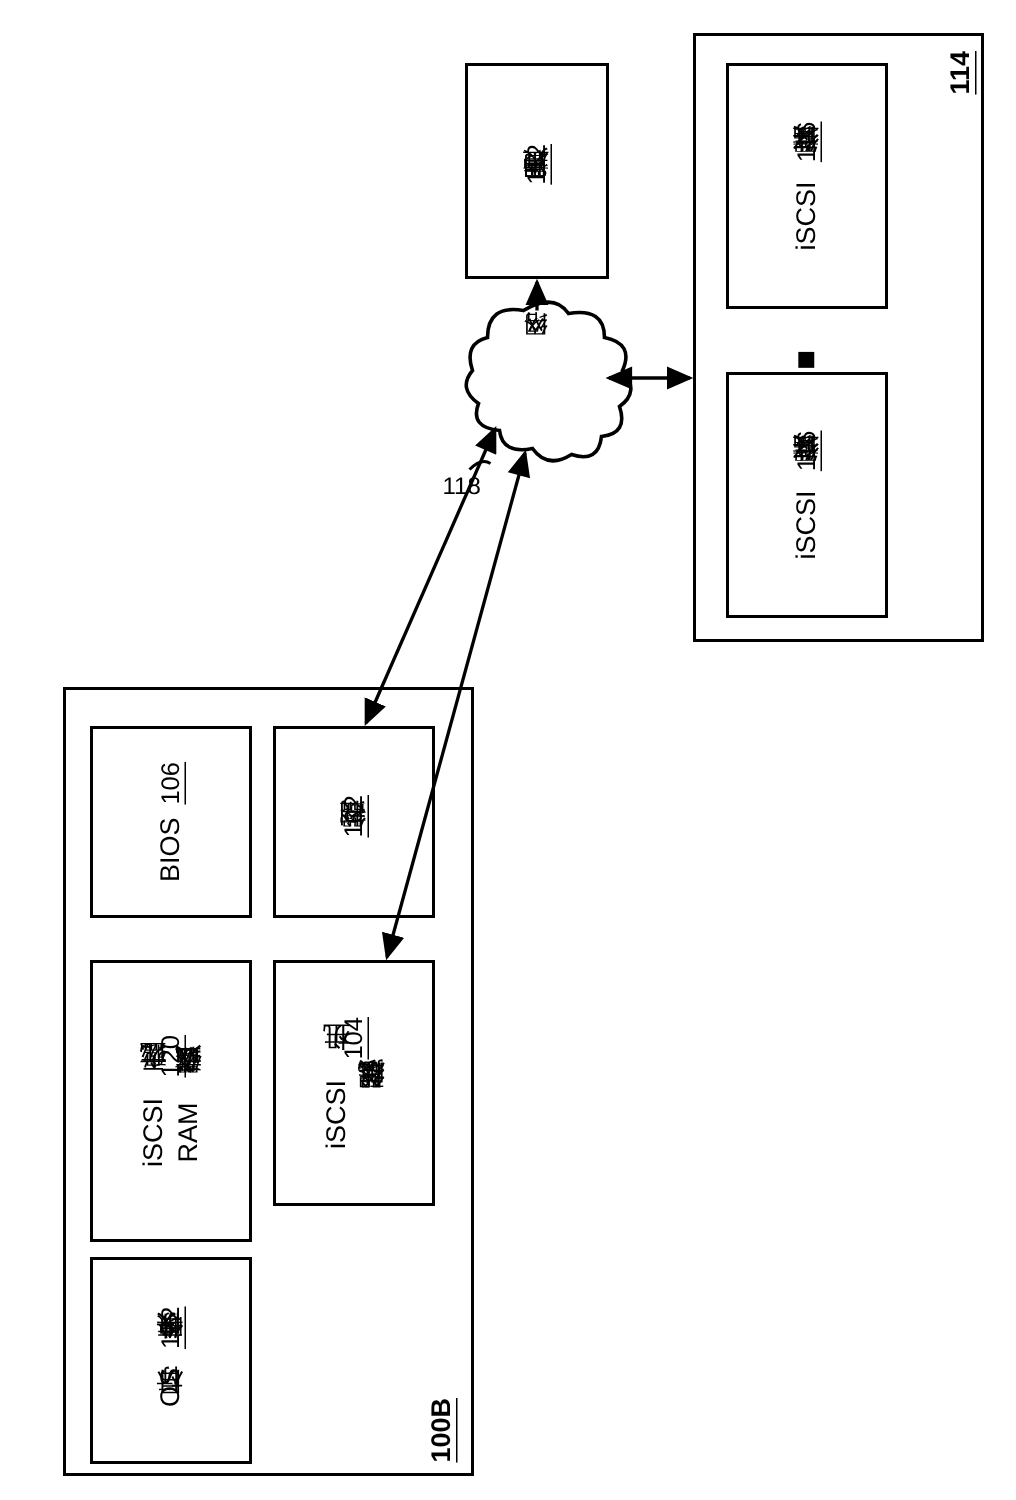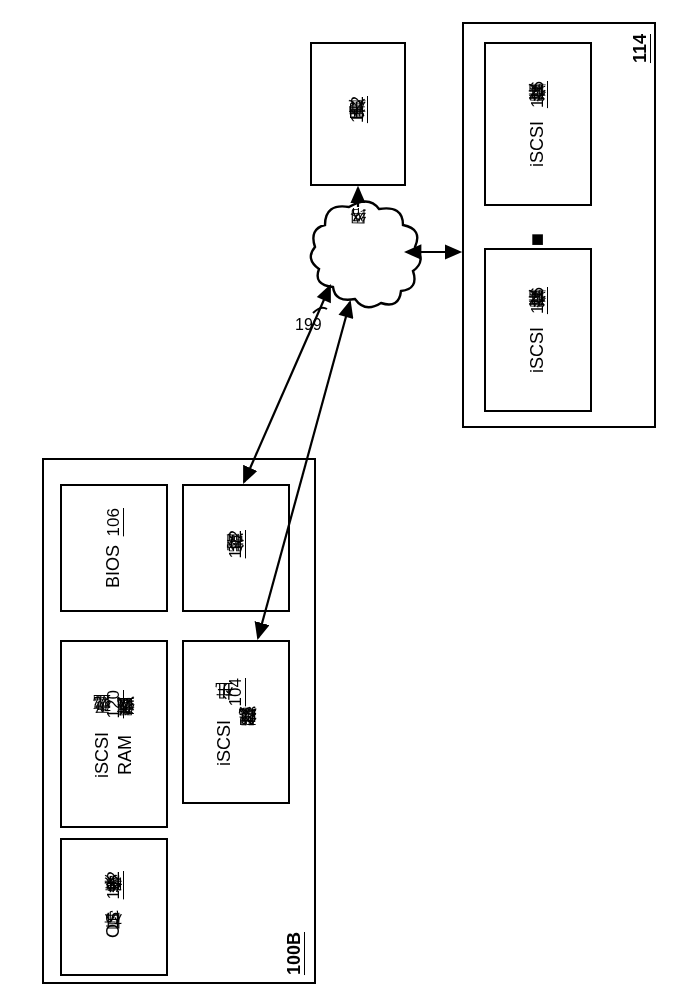--- a/index.html
+++ b/index.html
@@ -107,21 +107,21 @@
            q 2 16 22 12
            q 10 14 26 4
            q 18 6 20 -12
            q 18 -2 12 -20
            q 14 -10 2 -24
            q 8 -18 -12 -22
            q 0 -20 -24 -16
            q -10 -14 -30 -2 Z" fill="#fff" stroke="#000" stroke-width="2.4"></path>
 </svg>
 <div class="net-label" style="left:348px; top:236px;">网络</div>
-<div class="figref" style="left:295px; top:316px;">199</div>
+<div class="figref" style="left:295px; top:316px;">118</div>
 <svg class="overlay">
   <path d="M313 313 q 8 -8 14 -4" fill="none" stroke="#000" stroke-width="2"></path>
 </svg>
 
 <div class="box" style="left:42px; top:458px; width:274px; height:526px;"></div>
 <div class="group-num" style="left:284px; top:932px;">100B</div>
 
 <div class="box" style="left:182px; top:484px; width:108px; height:128px;">
   <span class="box-num">102</span>
   <span class="box-label">控制器</span>

